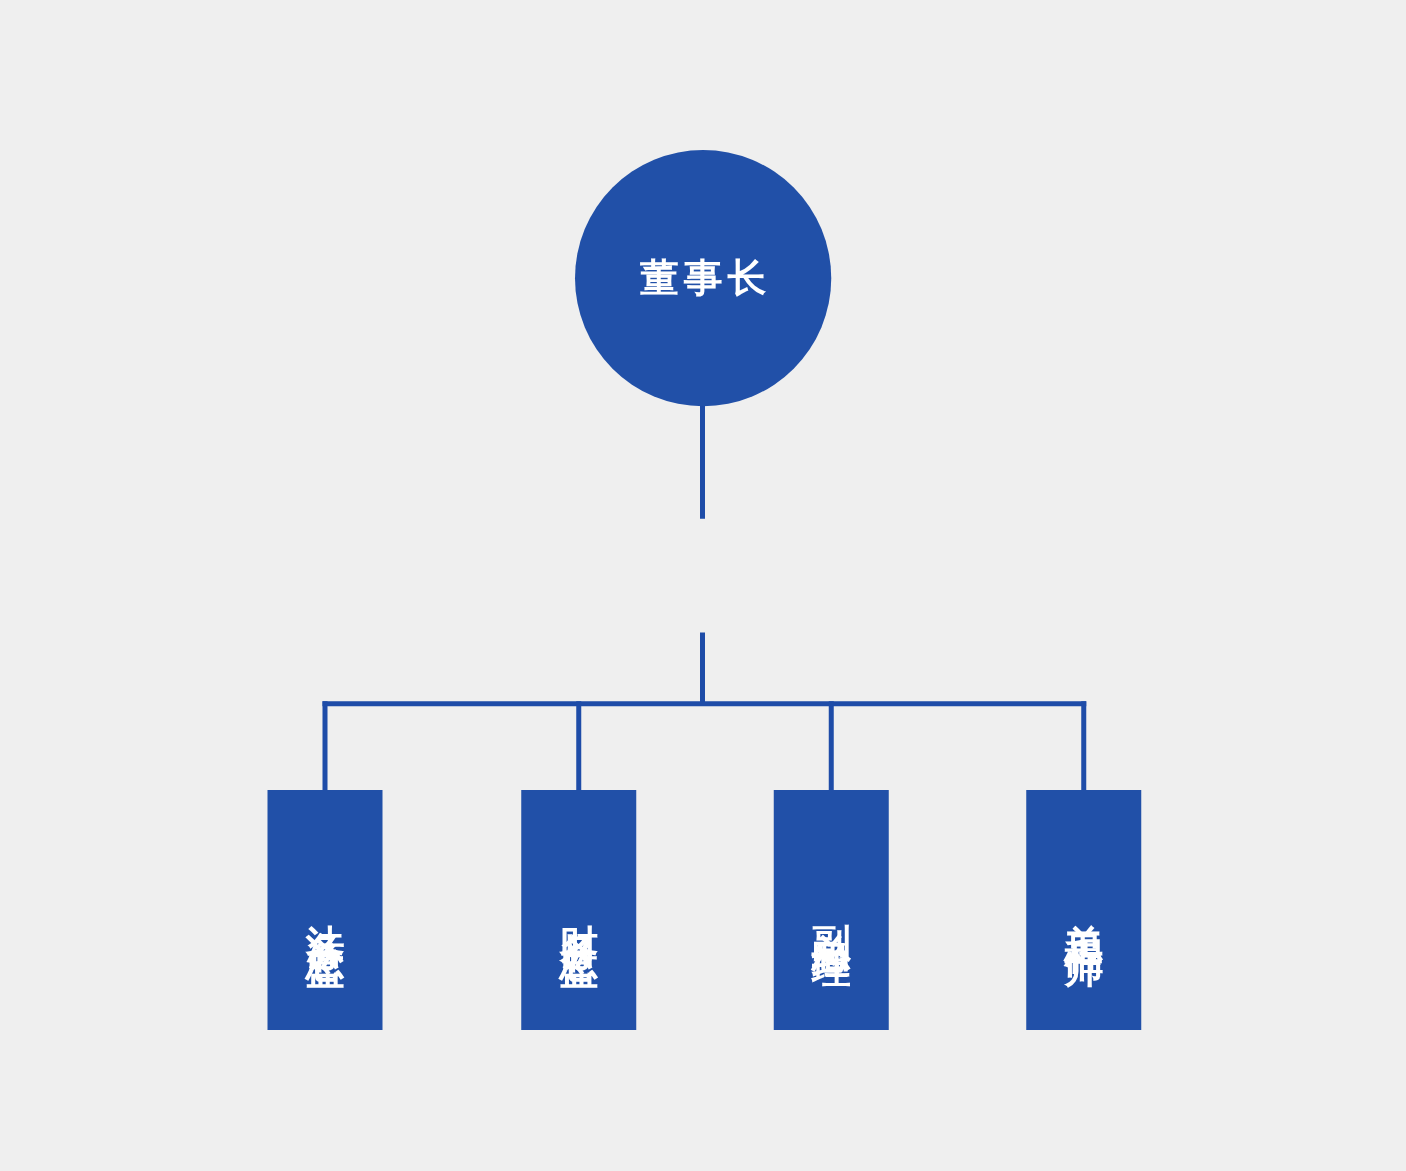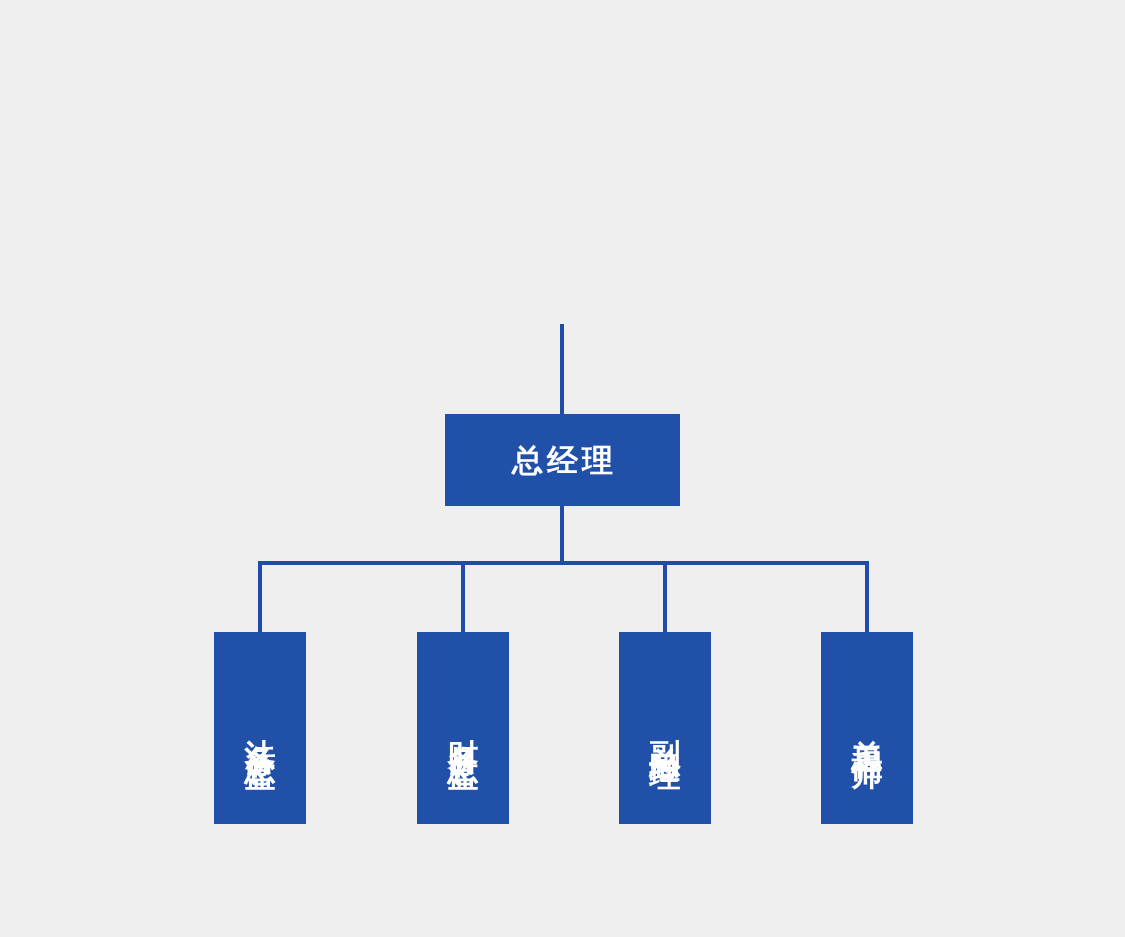--- a/index.html
+++ b/index.html
@@ -87,24 +87,24 @@
 <div class="canvas">
 
   <div class="line v root-to-gm"></div>
   <div class="line v gm-to-branch"></div>
   <div class="line h branch-h"></div>
   <div class="line v drop drop-1"></div>
   <div class="line v drop drop-2"></div>
   <div class="line v drop drop-3"></div>
   <div class="line v drop drop-4"></div>
 
+  <div class="node circle">
+    <span class="label">董事长</span>
+  </div>
 
-  <div class="node rect-gm">
-    <span class="label">总经理</span>
-  </div>
 
   <div class="node rect-child child-1">
     <span class="label">法务总监</span>
   </div>
   <div class="node rect-child child-2">
     <span class="label">财务总监</span>
   </div>
   <div class="node rect-child child-3">
     <span class="label">副总经理</span>
   </div>

